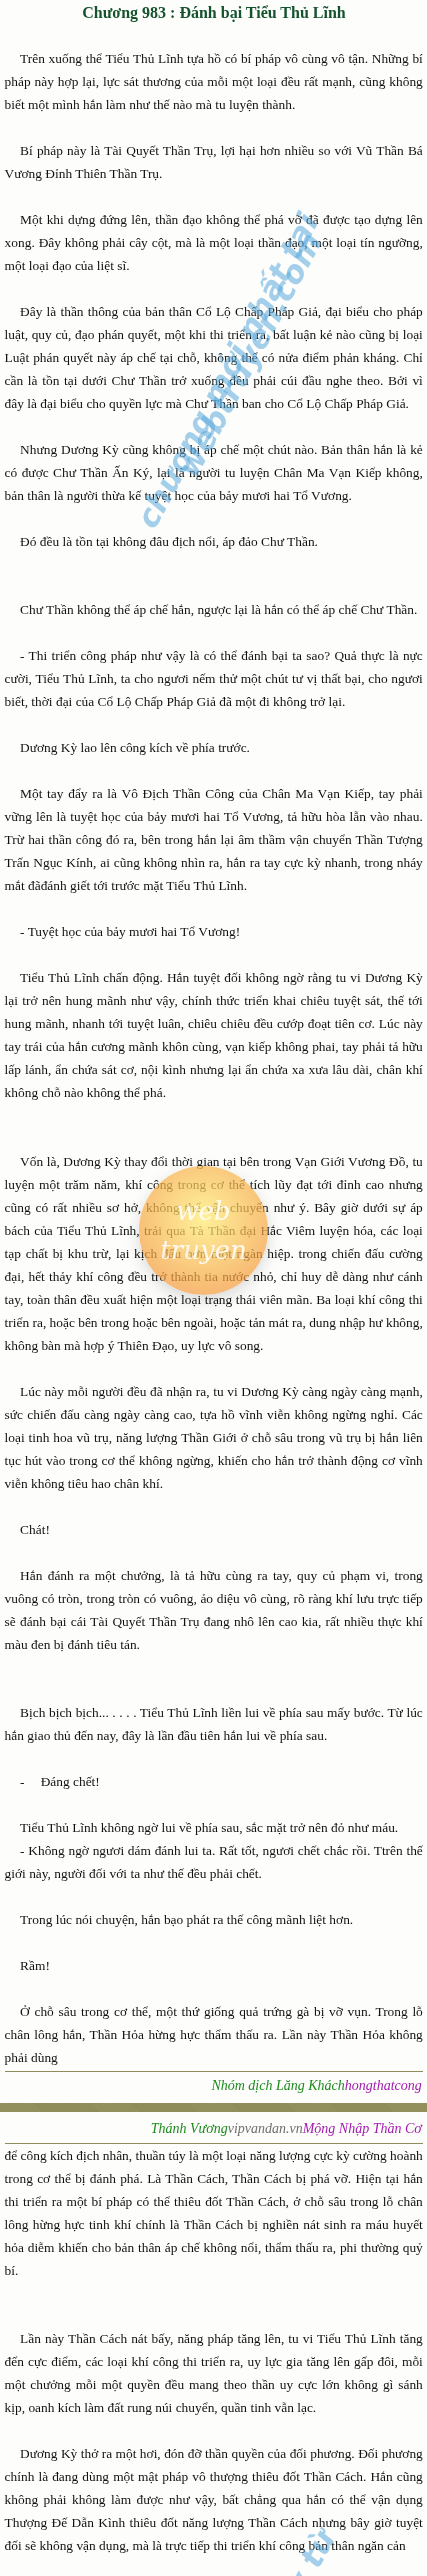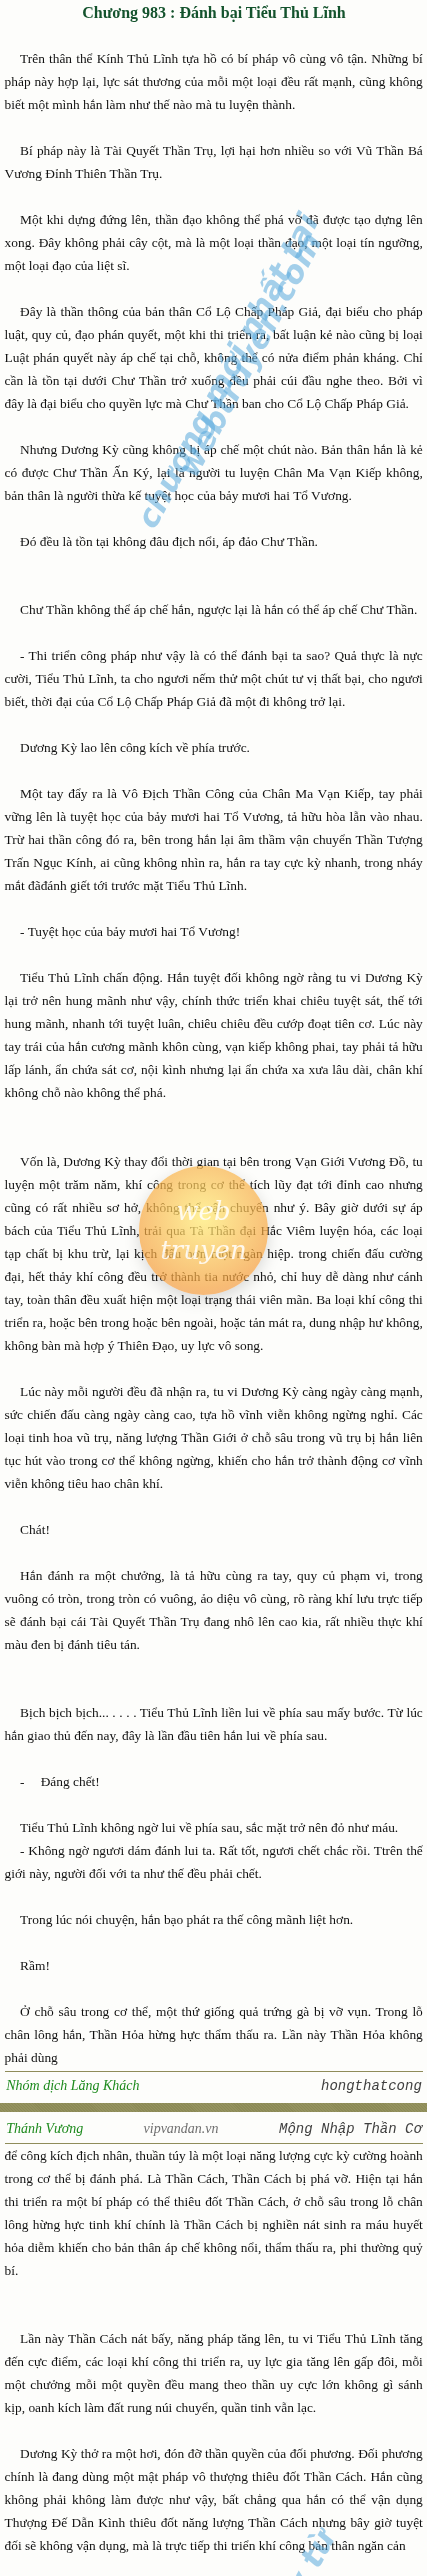--- a/index.html
+++ b/index.html
@@ -8,38 +8,38 @@
   .title { text-align:center; color:#14532d; font-size:16px; line-height:20.6px; margin:2.1px 0 0 0; padding-top:1px; }
   .content { padding:0 5.2px 0 4.6px; }
   p.para { margin:0; font-size:13.4px; line-height:23px; text-align:justify; text-indent:15.5px; }
   .gap-s { height:23px; }
   .gap-l { height:45px; }
   .dash-line { display:flex; }
   .dash-line .d { width:20.6px; flex:none; padding-left:15.5px; }
   .break { margin:2.1px 0 0 0; }
   .rule-thin { height:1.5px; background:#8f8c5a; margin:0 5.2px 0 4.6px; }
   .rule-thick { height:8.2px; background:repeating-linear-gradient(45deg,#94925f 0 1px,#8c8a56 1px 2.1px); margin:3.1px 0; }
-  .brow { display:flex; justify-content:space-between; align-items:center; padding:0 6.2px 0 6.2px; height:28px; font-style:italic; font-size:14px; }
+  .brow { display:flex; justify-content:flex-end; align-items:center; padding:0 6.2px 0 6.2px; height:28px; font-style:italic; font-size:14px; }
   .green { color:#1d8a1d; }
-  .orange { color:#404040;font-family:Liberation Mono, monospace; }
+  .orange { color:#a21caf; }
   .gray { color:#6f6f6f; }
   .wm-text { position:absolute; color:rgba(90,170,220,0.55); font-family:"DejaVu Sans",sans-serif; font-weight:bold; font-style:italic; font-size:31px; transform:rotate(-62deg); transform-origin:left top; white-space:nowrap; pointer-events:none; }
   .wm-badge { position:absolute; width:129px; height:129px; border-radius:50%; background:radial-gradient(circle at 50% 40%, rgba(255,236,120,0.75), rgba(245,160,60,0.7) 70%, rgba(230,120,60,0.6)); box-shadow:0 5.2px 15.5px rgba(0,0,0,0.15); pointer-events:none; display:flex; flex-direction:column; align-items:center; justify-content:center; }
   .wm-badge span { color:rgba(255,255,255,0.85); font-family:"DejaVu Serif",serif; font-style:italic; font-size:26px; line-height:27px; }
 </style>
 </head>
 <body>
 
 <div class="page">
 
   <h1 class="title">Chương 983 : Đánh bại Tiểu Thủ Lĩnh</h1>
   <div class="gap-s"></div>
 
   <div class="content">
-    <p class="para">Trên thân thể Kính Thủ Lĩnh tựa hồ có bí pháp vô cùng vô tận. Những bí pháp này hợp lại, lực sát thương của mỗi một loại đều rất mạnh, cũng không biết một mình hắn làm như thế nào mà tu luyện thành.</p>
+    <p class="para">Trên xuống thể Tiểu Thủ Lĩnh tựa hồ có bí pháp vô cùng vô tận. Những bí pháp này hợp lại, lực sát thương của mỗi một loại đều rất mạnh, cũng không biết một mình hắn làm như thế nào mà tu luyện thành.</p>
     <div class="gap-s"></div>
     <p class="para">Bí pháp này là Tài Quyết Thần Trụ, lợi hại hơn nhiều so với Vũ Thần Bá Vương Đỉnh Thiên Thần Trụ.</p>
     <div class="gap-s"></div>
     <p class="para">Một khi dựng đứng lên, thần đạo không thể phá vỡ đã được tạo dựng lên xong. Đây không phải cây cột, mà là một loại thần đạo, một loại tín ngưỡng, một loại đạo của liệt sĩ.</p>
     <div class="gap-s"></div>
     <p class="para">Đây là thần thông của bản thân Cổ Lộ Chấp Pháp Giả, đại biểu cho pháp luật, quy củ, đạo phán quyết, một khi thi triển ra, bất luận kẻ nào cũng bị loại Luật phán quyết này áp chế tại chỗ, không thể có nửa điểm phản kháng. Chỉ cần là tồn tại dưới Chư Thần trở xuống đều phải cúi đầu nghe theo. Bởi vì đây là đại biểu cho quyền lực mà Chư Thần ban cho Cổ Lộ Chấp Pháp Giả.</p>
     <div class="gap-s"></div>
     <p class="para">Nhưng Dương Kỳ cũng không bị áp chế một chút nào. Bản thân hắn là kẻ có được Chư Thần Ấn Ký, lại là người tu luyện Chân Ma Vạn Kiếp không, bản thân là người thừa kế tuyệt học của bảy mươi hai Tổ Vương.</p>
     <div class="gap-s"></div>
     <p class="para">Đó đều là tồn tại không đâu địch nổi, áp đảo Chư Thần.</p>

